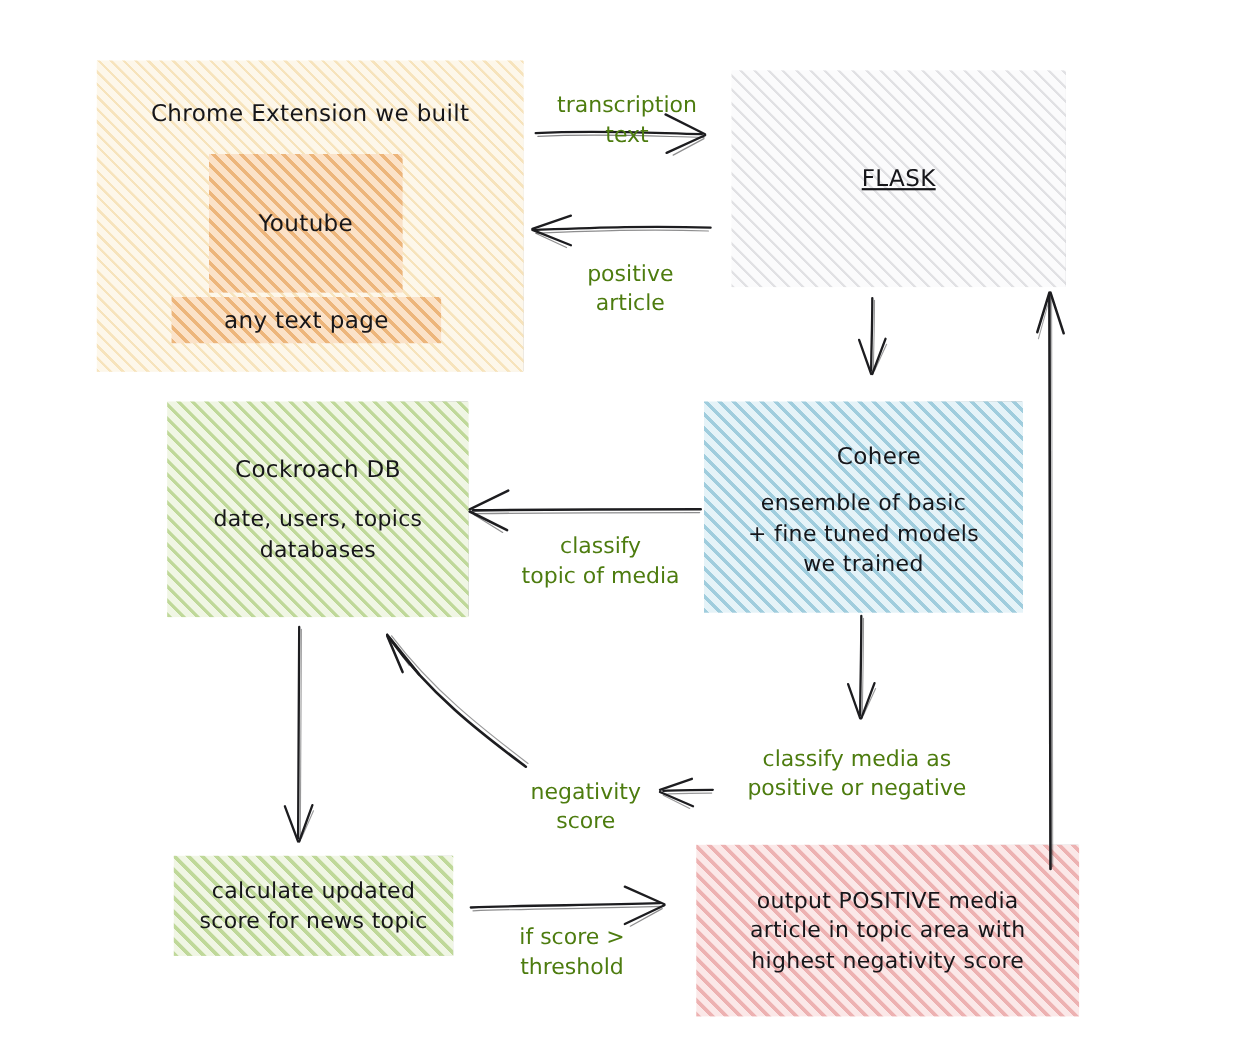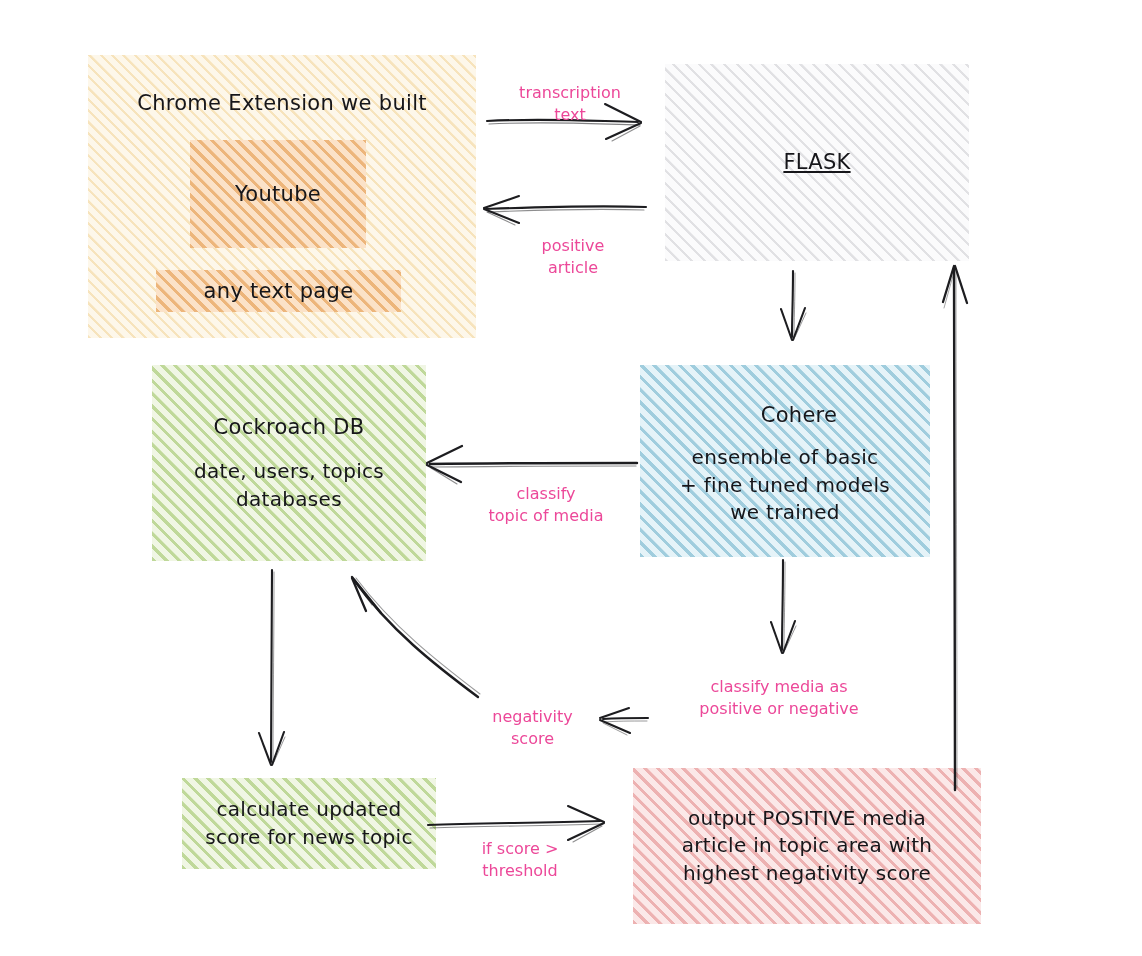--- a/index.html
+++ b/index.html
@@ -95,23 +95,23 @@
     line-height:1.38;
     white-space:pre-line;
   }
   .t-title{font-size:21px;}
   .t-mid{font-size:20px;}
 
   
   .label{
     position:absolute;
     z-index:6;
-    color:#ec4899;
+    color:#4d7c0f;
     font-family:"DejaVu Sans", sans-serif;
-    font-size:16px;
+    font-size:20px;
     line-height:1.35;
     text-align:center;
     white-space:pre-line;
   }
 
   svg.edge{position:absolute;left:0;top:0;width:1142px;height:956px;overflow:visible;z-index:2;pointer-events:none;}
   svg.edge path{fill:none;stroke:#1d1d20;stroke-linecap:round;stroke-linejoin:round;}
 </style>
 </head>
 <body>
@@ -202,21 +202,21 @@
   </svg>
 
   <div class="box" style="left:88px; top:55px; width:388px; height:283px;">
     <div class="hatch h-cream"></div>
     <svg class="bd" viewBox="0 0 388 283" preserveAspectRatio="none">
       <path d="M2,3 L386,2 L387,281 L3,280 Z" fill="none" stroke="#b9b9bd" stroke-width="3"></path>
     </svg>
     <div class="txt t t-title" style="position:absolute; top:34px; left:0; right:0;">Chrome Extension we built</div>
   </div>
 
-  <div class="box" style="left:190px; top:140px; width:176px; height:108px;">
+  <div class="box" style="left:190px; top:140px; width:176px; height:126px;">
     <div class="hatch h-orange"></div>
     <svg class="bd" viewBox="0 0 176 99" preserveAspectRatio="none">
       <path d="M2,3 L174,1 L175,97 L3,96 Z" fill="none" stroke="#2c2c2e" stroke-width="2.4"></path>
       <path d="M4,5 L172,3" fill="none" stroke="#2c2c2e" stroke-width="1" opacity=".5"></path>
     </svg>
     <div class="txt t t-title">Youtube</div>
   </div>
 
   <div class="box" style="left:156px; top:270px; width:245px; height:42px;">
     <div class="hatch h-orange"></div>
@@ -249,21 +249,21 @@
     <div class="hatch h-blue"></div>
     <svg class="bd" viewBox="0 0 290 192" preserveAspectRatio="none">
       <path d="M2,3 L288,1 L289,190 L3,189 Z" fill="none" stroke="#5f747c" stroke-width="2.6"></path>
     </svg>
     <div class="txt t t-title" style="position:absolute; top:36px; left:0; right:0;padding-left:38px;">Cohere</div>
     <div class="txt t t-mid" style="position:absolute; top:79px; left:0; right:0;">ensemble of basic
 + fine tuned models
 we trained</div>
   </div>
 
-  <div class="box" style="left:158px; top:778px; width:254px; height:91px;margin-left:24px;">
+  <div class="box" style="left:158px; top:778px; width:254px; height:91px;">
     <div class="hatch h-green"></div>
     <svg class="bd" viewBox="0 0 254 91" preserveAspectRatio="none">
       <path d="M2,3 L252,1 L253,89 L3,88 Z" fill="none" stroke="#7a7a80" stroke-width="2.6"></path>
     </svg>
     <div class="txt t t-mid">calculate updated
 score for news topic</div>
   </div>
 
   <div class="box" style="left:633px; top:768px; width:348px; height:156px;">
     <div class="hatch h-red"></div>

